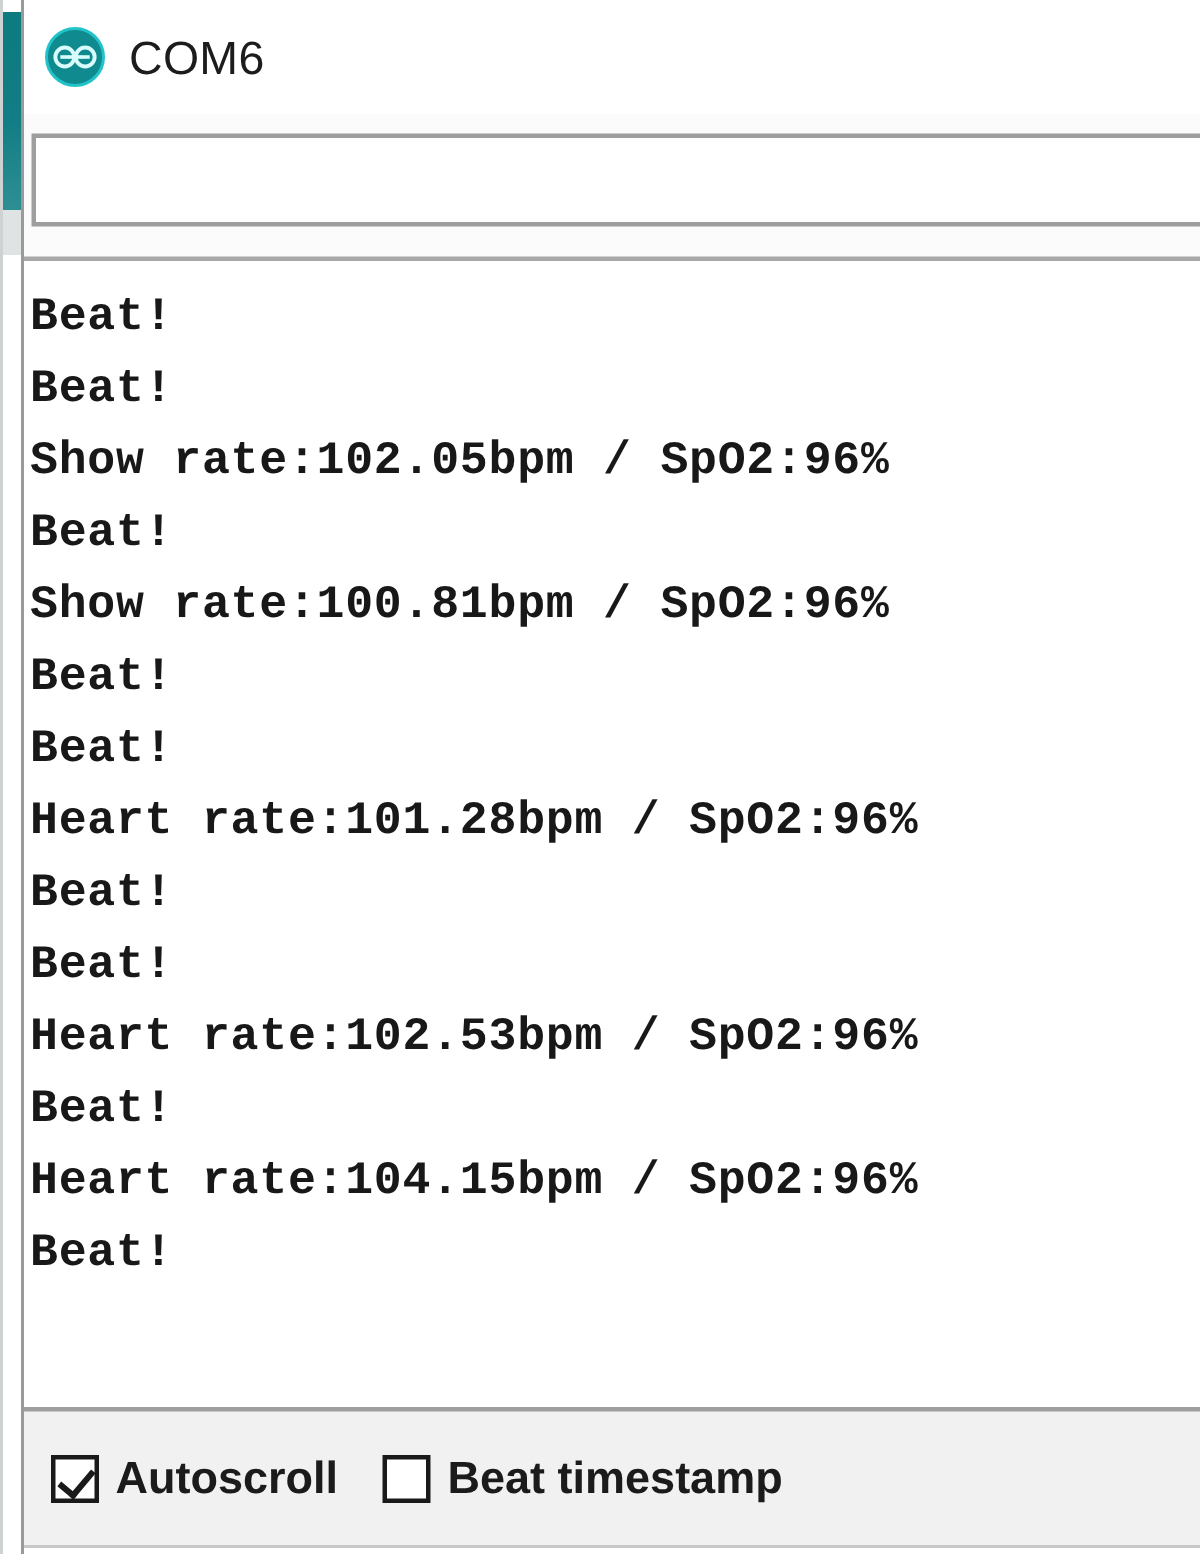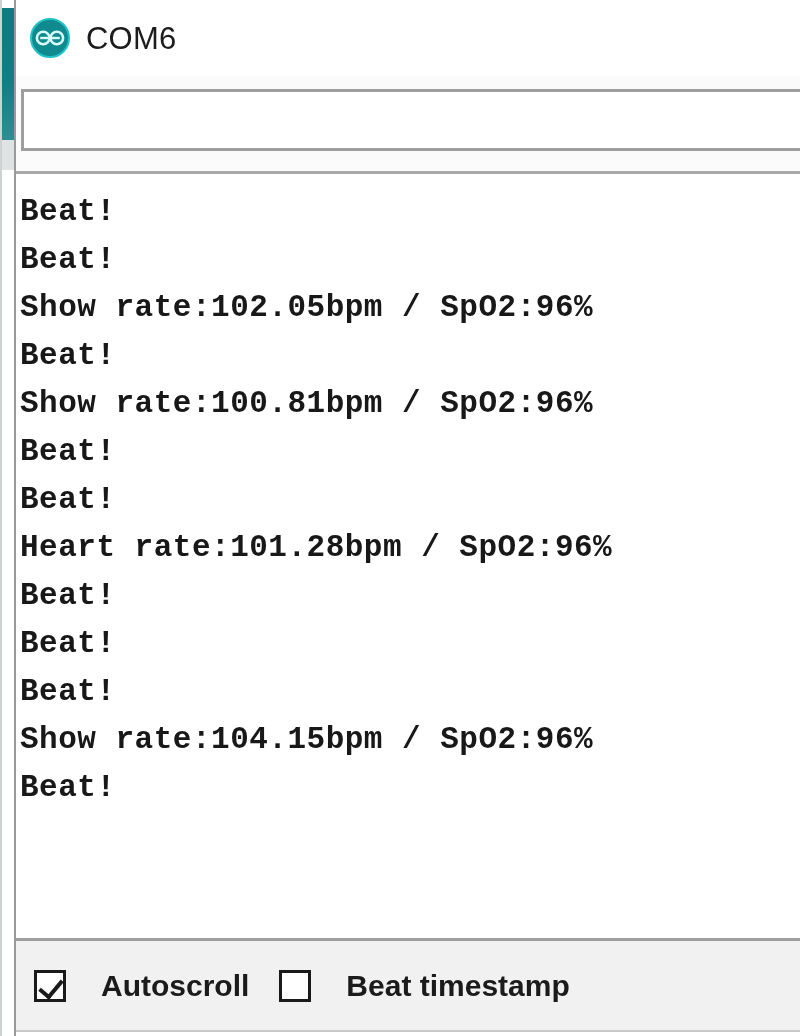--- a/index.html
+++ b/index.html
@@ -167,21 +167,20 @@
     top: 1030px;
     height: 6px;
     background: #ffffff;
     border-top: 2px solid #c8c8c8;
   }
   .check-group {
     display: flex;
     align-items: center;
     margin-right: 30px;
     cursor: default;
-    gap: 24px;
   }
   .checkbox {
     width: 32px;
     height: 32px;
     border: 3px solid #1a1a1a;
     background: #ffffff;
     box-sizing: border-box;
     position: relative;
     flex: 0 0 32px;
     margin-right: 11px;
@@ -239,22 +238,23 @@
       <div class="console-line">Beat!</div>
       <div class="console-line">Beat!</div>
       <div class="console-line">Show rate:102.05bpm / SpO2:96%</div>
       <div class="console-line">Beat!</div>
       <div class="console-line">Show rate:100.81bpm / SpO2:96%</div>
       <div class="console-line">Beat!</div>
       <div class="console-line">Beat!</div>
       <div class="console-line">Heart rate:101.28bpm / SpO2:96%</div>
       <div class="console-line">Beat!</div>
       <div class="console-line">Beat!</div>
-      <div class="console-line">Beat!</div>
-      <div class="console-line">Show rate:104.15bpm / SpO2:96%</div>
+      <div class="console-line">Heart rate:102.53bpm / SpO2:96%</div>
+      <div class="console-line">Beat!</div>
+      <div class="console-line">Heart rate:104.15bpm / SpO2:96%</div>
       <div class="console-line">Beat!</div>
     </div>
 
     <div class="statusbar">
       <div class="check-group">
         <span class="checkbox checked"></span>
         <span class="check-label">Autoscroll</span>
       </div>
       <div class="check-group">
         <span class="checkbox"></span>

